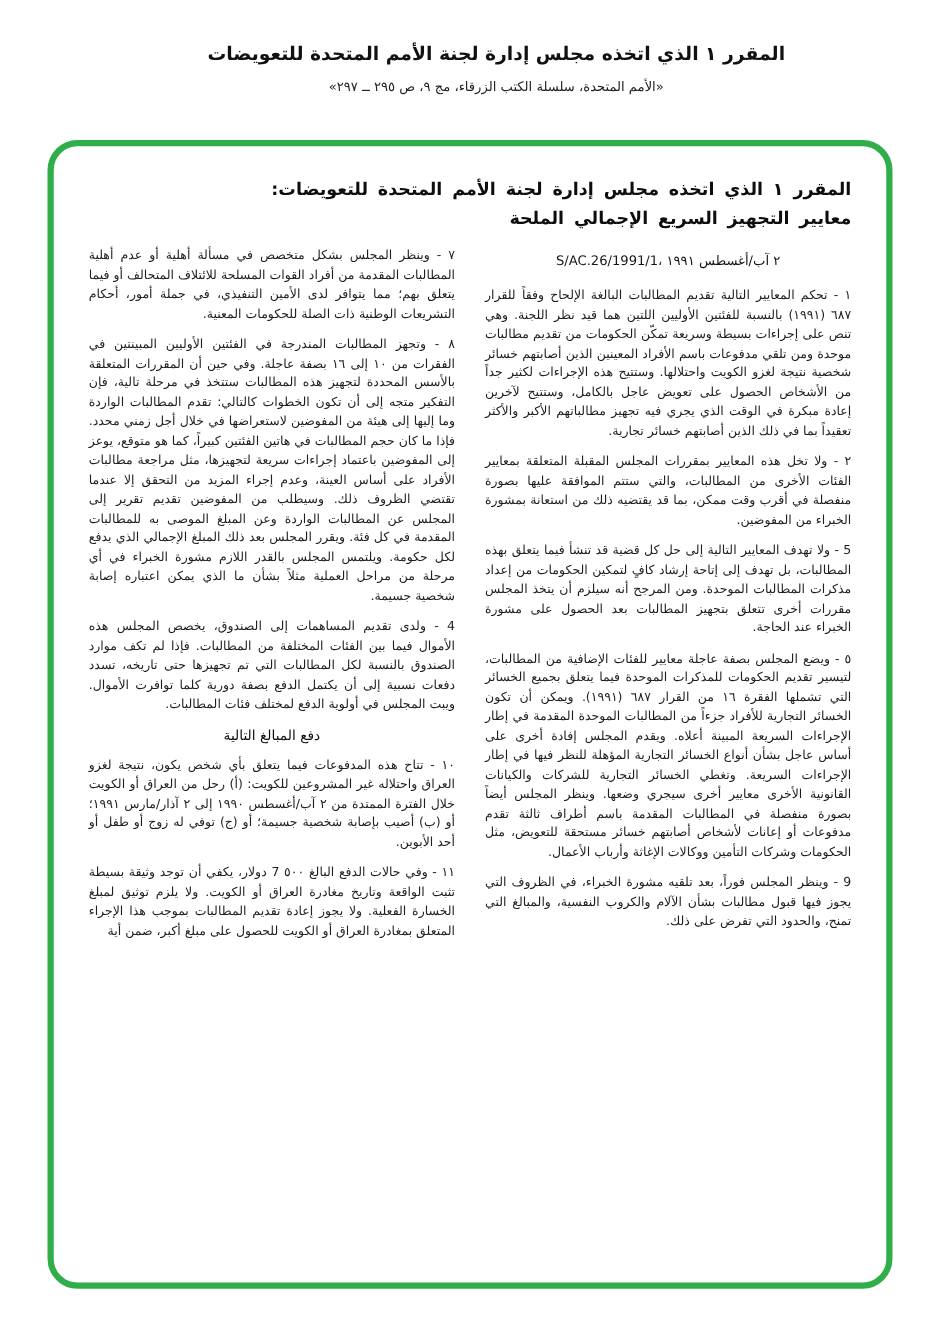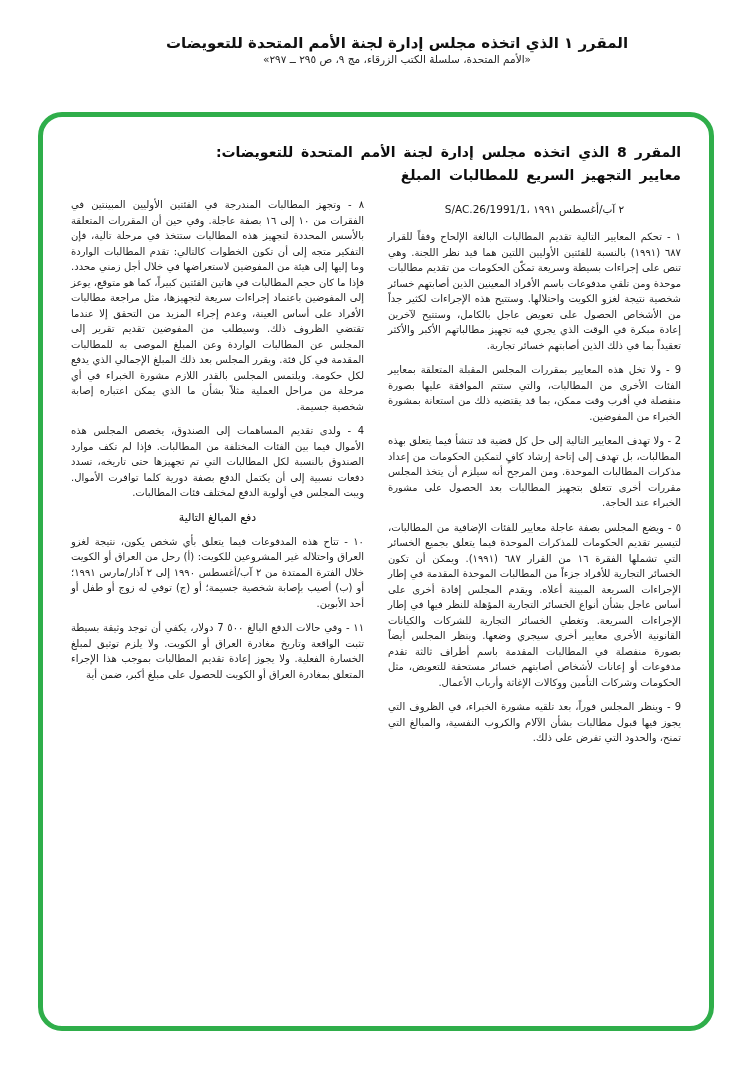--- a/index.html
+++ b/index.html
@@ -8,21 +8,21 @@
     width: 750px; height: 1067px;
     font-family: "DejaVu Sans", sans-serif;
     color: #1c1c1c;
     position: relative;
     overflow: hidden;
   }
   .page { width: 750px; height: 1067px; position: relative; background: #fff; }
 
   .top-header { padding-top: 34px; text-align: center; direction: rtl; padding-left: 44px; }
   .hdr-title { font-size: 15px; font-weight: bold; color: #111; }
-  .hdr-source { font-size: 10.5px; margin-top: 1px; color: #222; }
+  .hdr-source { font-size: 10.5px; margin-top: 12px; color: #222; }
 
   .green-box {
     position: absolute;
     left: 38px; right: 36px; top: 112px; bottom: 36px;
     border: 5px solid #2fae4a;
     border-radius: 24px;
     padding: 24px 28px 20px 28px;
     direction: rtl;
     overflow: hidden;
     background: #fff;
@@ -64,36 +64,37 @@
 <body>
 
 <div class="page">
 
   <div class="top-header">
     <div class="hdr-title">المقرر ١ الذي اتخذه مجلس إدارة لجنة الأمم المتحدة للتعويضات</div>
     <div class="hdr-source">«الأمم المتحدة، سلسلة الكتب الزرقاء، مج ٩، ص ٢٩٥ ــ ٢٩٧»</div>
   </div>
 
   <div class="green-box">
-    <div class="doc-title">المقرر 8 الذي اتخذه مجلس إدارة لجنة الأمم المتحدة للتعويضات:</div>
-    <div class="doc-subtitle">معايير التجهيز السريع للمطالبات المبلغ</div>
+    <div class="doc-title">المقرر ١ الذي اتخذه مجلس إدارة لجنة الأمم المتحدة للتعويضات:</div>
+    <div class="doc-subtitle">معايير التجهيز السريع الإجمالي الملحة</div>
 
     <div class="columns">
       <div class="col">
         <div class="doc-ref">S/AC.26/1991/1، ٢ آب/أغسطس ١٩٩١</div>
         <div>
             <p class="para">١ - تحكم المعايير التالية تقديم المطالبات البالغة الإلحاح وفقاً للقرار ٦٨٧ (١٩٩١) بالنسبة للفئتين الأوليين اللتين هما قيد نظر اللجنة. وهي تنص على إجراءات بسيطة وسريعة تمكّن الحكومات من تقديم مطالبات موحدة ومن تلقي مدفوعات باسم الأفراد المعينين الذين أصابتهم خسائر شخصية نتيجة لغزو الكويت واحتلالها. وستتيح هذه الإجراءات لكثير جداً من الأشخاص الحصول على تعويض عاجل بالكامل، وستتيح لآخرين إعادة مبكرة في الوقت الذي يجري فيه تجهيز مطالباتهم الأكبر والأكثر تعقيداً بما في ذلك الذين أصابتهم خسائر تجارية.</p>
-            <p class="para">9 - ولا تخل هذه المعايير بمقررات المجلس المقبلة المتعلقة بمعايير الفئات الأخرى من المطالبات، والتي ستتم الموافقة عليها بصورة منفصلة في أقرب وقت ممكن، بما قد يقتضيه ذلك من استعانة بمشورة الخبراء من المفوضين.</p>
-            <p class="para">2 - ولا تهدف المعايير التالية إلى حل كل قضية قد تنشأ فيما يتعلق بهذه المطالبات، بل تهدف إلى إتاحة إرشاد كافٍ لتمكين الحكومات من إعداد مذكرات المطالبات الموحدة. ومن المرجح أنه سيلزم أن يتخذ المجلس مقررات أخرى تتعلق بتجهيز المطالبات بعد الحصول على مشورة الخبراء عند الحاجة.</p>
+            <p class="para">٢ - ولا تخل هذه المعايير بمقررات المجلس المقبلة المتعلقة بمعايير الفئات الأخرى من المطالبات، والتي ستتم الموافقة عليها بصورة منفصلة في أقرب وقت ممكن، بما قد يقتضيه ذلك من استعانة بمشورة الخبراء من المفوضين.</p>
+            <p class="para">5 - ولا تهدف المعايير التالية إلى حل كل قضية قد تنشأ فيما يتعلق بهذه المطالبات، بل تهدف إلى إتاحة إرشاد كافٍ لتمكين الحكومات من إعداد مذكرات المطالبات الموحدة. ومن المرجح أنه سيلزم أن يتخذ المجلس مقررات أخرى تتعلق بتجهيز المطالبات بعد الحصول على مشورة الخبراء عند الحاجة.</p>
             <p class="para">٥ - ويضع المجلس بصفة عاجلة معايير للفئات الإضافية من المطالبات، لتيسير تقديم الحكومات للمذكرات الموحدة فيما يتعلق بجميع الخسائر التي تشملها الفقرة ١٦ من القرار ٦٨٧ (١٩٩١). ويمكن أن تكون الخسائر التجارية للأفراد جزءاً من المطالبات الموحدة المقدمة في إطار الإجراءات السريعة المبينة أعلاه. ويقدم المجلس إفادة أخرى على أساس عاجل بشأن أنواع الخسائر التجارية المؤهلة للنظر فيها في إطار الإجراءات السريعة. وتغطي الخسائر التجارية للشركات والكيانات القانونية الأخرى معايير أخرى سيجري وضعها. وينظر المجلس أيضاً بصورة منفصلة في المطالبات المقدمة باسم أطراف ثالثة تقدم مدفوعات أو إعانات لأشخاص أصابتهم خسائر مستحقة للتعويض، مثل الحكومات وشركات التأمين ووكالات الإغاثة وأرباب الأعمال.</p>
             <p class="para">9 - وينظر المجلس فوراً، بعد تلقيه مشورة الخبراء، في الظروف التي يجوز فيها قبول مطالبات بشأن الآلام والكروب النفسية، والمبالغ التي تمنح، والحدود التي تفرض على ذلك.</p>
           </div>
       </div>
       <div class="col">
         <div>
+            <p class="para">٧ - وينظر المجلس بشكل متخصص في مسألة أهلية أو عدم أهلية المطالبات المقدمة من أفراد القوات المسلحة للائتلاف المتحالف أو فيما يتعلق بهم؛ مما يتوافر لدى الأمين التنفيذي، في جملة أمور، أحكام التشريعات الوطنية ذات الصلة للحكومات المعنية.</p>
             <p class="para">٨ - وتجهز المطالبات المندرجة في الفئتين الأوليين المبينتين في الفقرات من ١٠ إلى ١٦ بصفة عاجلة. وفي حين أن المقررات المتعلقة بالأسس المحددة لتجهيز هذه المطالبات ستتخذ في مرحلة تالية، فإن التفكير متجه إلى أن تكون الخطوات كالتالي: تقدم المطالبات الواردة وما إليها إلى هيئة من المفوضين لاستعراضها في خلال أجل زمني محدد. فإذا ما كان حجم المطالبات في هاتين الفئتين كبيراً، كما هو متوقع، يوعز إلى المفوضين باعتماد إجراءات سريعة لتجهيزها، مثل مراجعة مطالبات الأفراد على أساس العينة، وعدم إجراء المزيد من التحقق إلا عندما تقتضي الظروف ذلك. وسيطلب من المفوضين تقديم تقرير إلى المجلس عن المطالبات الواردة وعن المبلغ الموصى به للمطالبات المقدمة في كل فئة. ويقرر المجلس بعد ذلك المبلغ الإجمالي الذي يدفع لكل حكومة. ويلتمس المجلس بالقدر اللازم مشورة الخبراء في أي مرحلة من مراحل العملية مثلاً بشأن ما الذي يمكن اعتباره إصابة شخصية جسيمة.</p>
             <p class="para">4 - ولدى تقديم المساهمات إلى الصندوق، يخصص المجلس هذه الأموال فيما بين الفئات المختلفة من المطالبات. فإذا لم تكف موارد الصندوق بالنسبة لكل المطالبات التي تم تجهيزها حتى تاريخه، تسدد دفعات نسبية إلى أن يكتمل الدفع بصفة دورية كلما توافرت الأموال. ويبت المجلس في أولوية الدفع لمختلف فئات المطالبات.</p>
           </div>
         <div class="section-heading">دفع المبالغ التالية</div>
         <div>
             <p class="para">١٠ - تتاح هذه المدفوعات فيما يتعلق بأي شخص يكون، نتيجة لغزو العراق واحتلاله غير المشروعين للكويت: (أ) رحل من العراق أو الكويت خلال الفترة الممتدة من ٢ آب/أغسطس ١٩٩٠ إلى ٢ آذار/مارس ١٩٩١؛ أو (ب) أصيب بإصابة شخصية جسيمة؛ أو (ج) توفي له زوج أو طفل أو أحد الأبوين.</p>
             <p class="para">١١ - وفي حالات الدفع البالغ ٥٠٠ 7 دولار، يكفي أن توجد وثيقة بسيطة تثبت الواقعة وتاريخ مغادرة العراق أو الكويت. ولا يلزم توثيق لمبلغ الخسارة الفعلية. ولا يجوز إعادة تقديم المطالبات بموجب هذا الإجراء المتعلق بمغادرة العراق أو الكويت للحصول على مبلغ أكبر، ضمن أية</p>
           </div>
       </div>
     </div>

